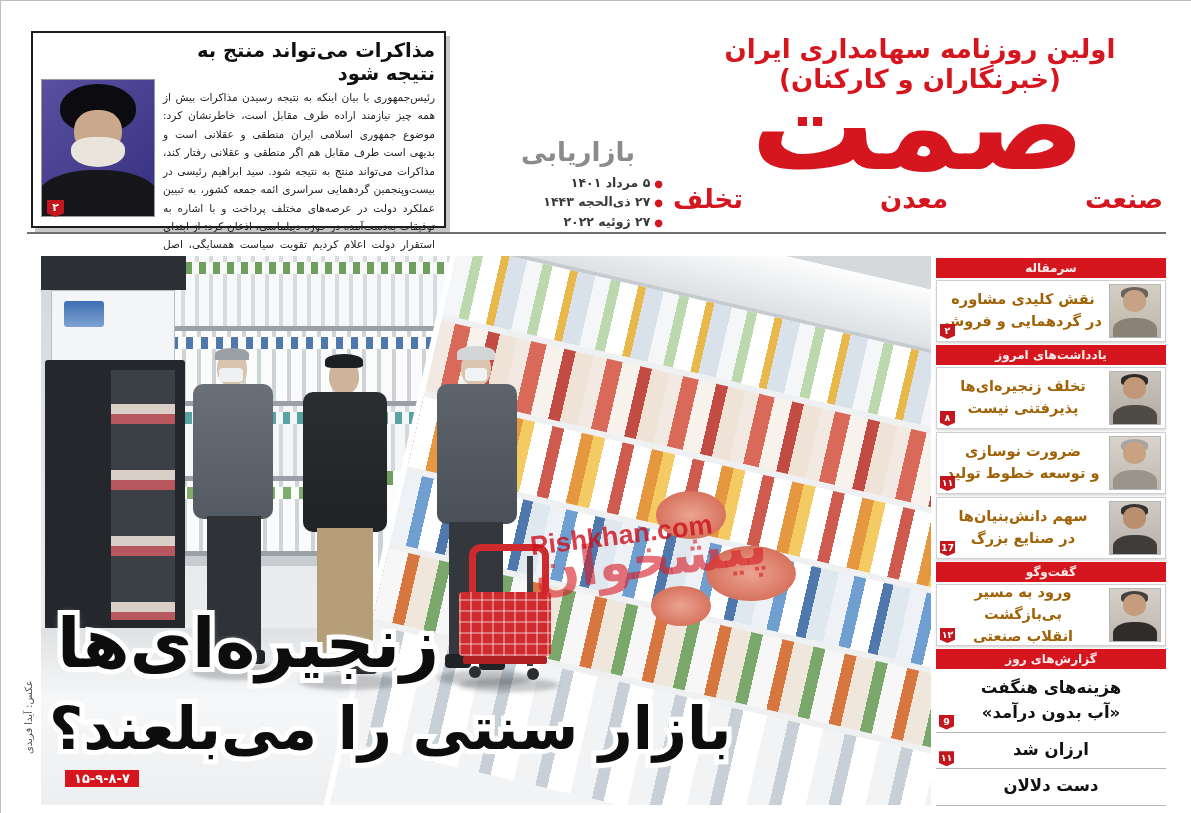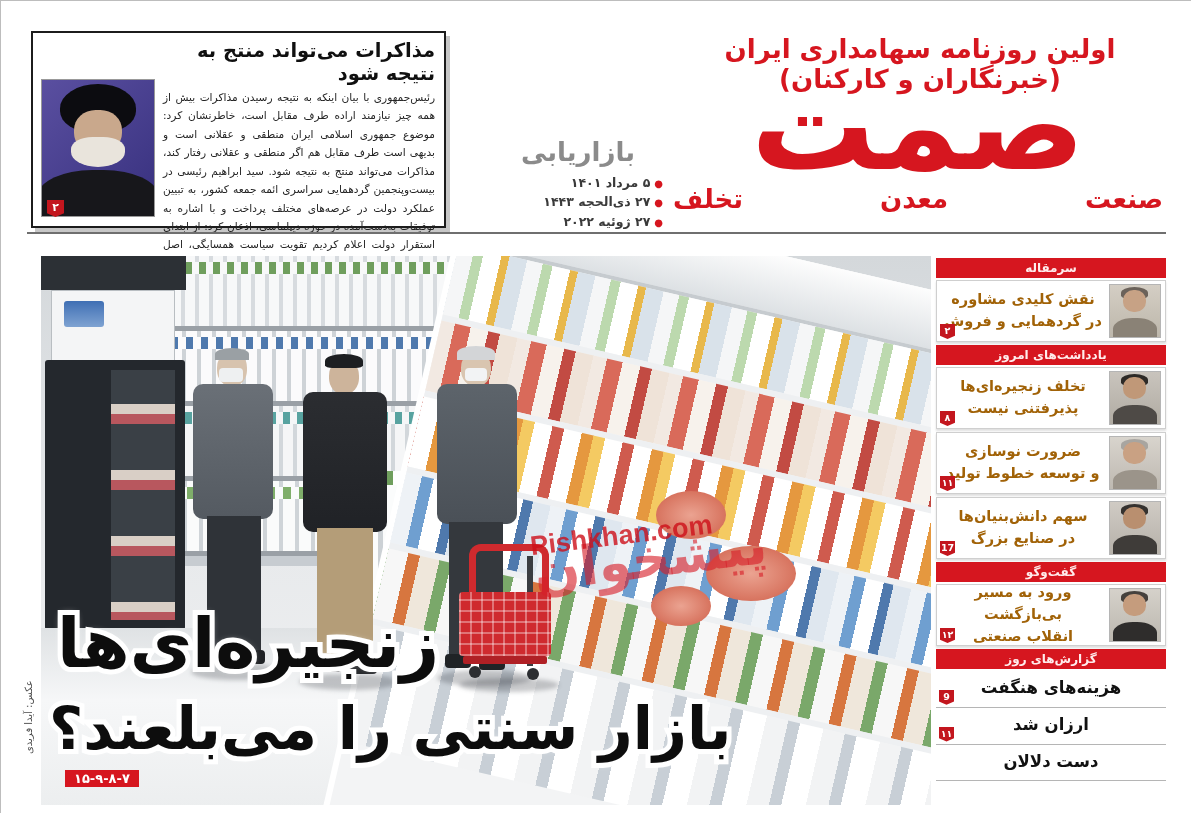--- a/index.html
+++ b/index.html
@@ -328,20 +328,21 @@
         <div class="ph-hair" style="background:#45413d;"></div>
         <div class="ph-head" style="background:#c59c7d;"></div>
         <div class="ph-body" style="background:#2f2d2c;"></div>
       </div>
       <span class="pbadge">۱۲</span>
     </div>
 
     <div class="shead">گزارش‌های روز</div>
     <div class="report">
       <div>هزینه‌های هنگفت</div>
+        <div>«آب بدون درآمد»</div>
       <span class="pbadge">9</span>
     </div>
     <div class="report">
         <div>ارزان شد</div>
       <span class="pbadge">۱۱</span>
     </div>
     <div class="report">
       <div>دست دلالان</div>
 
     </div>

